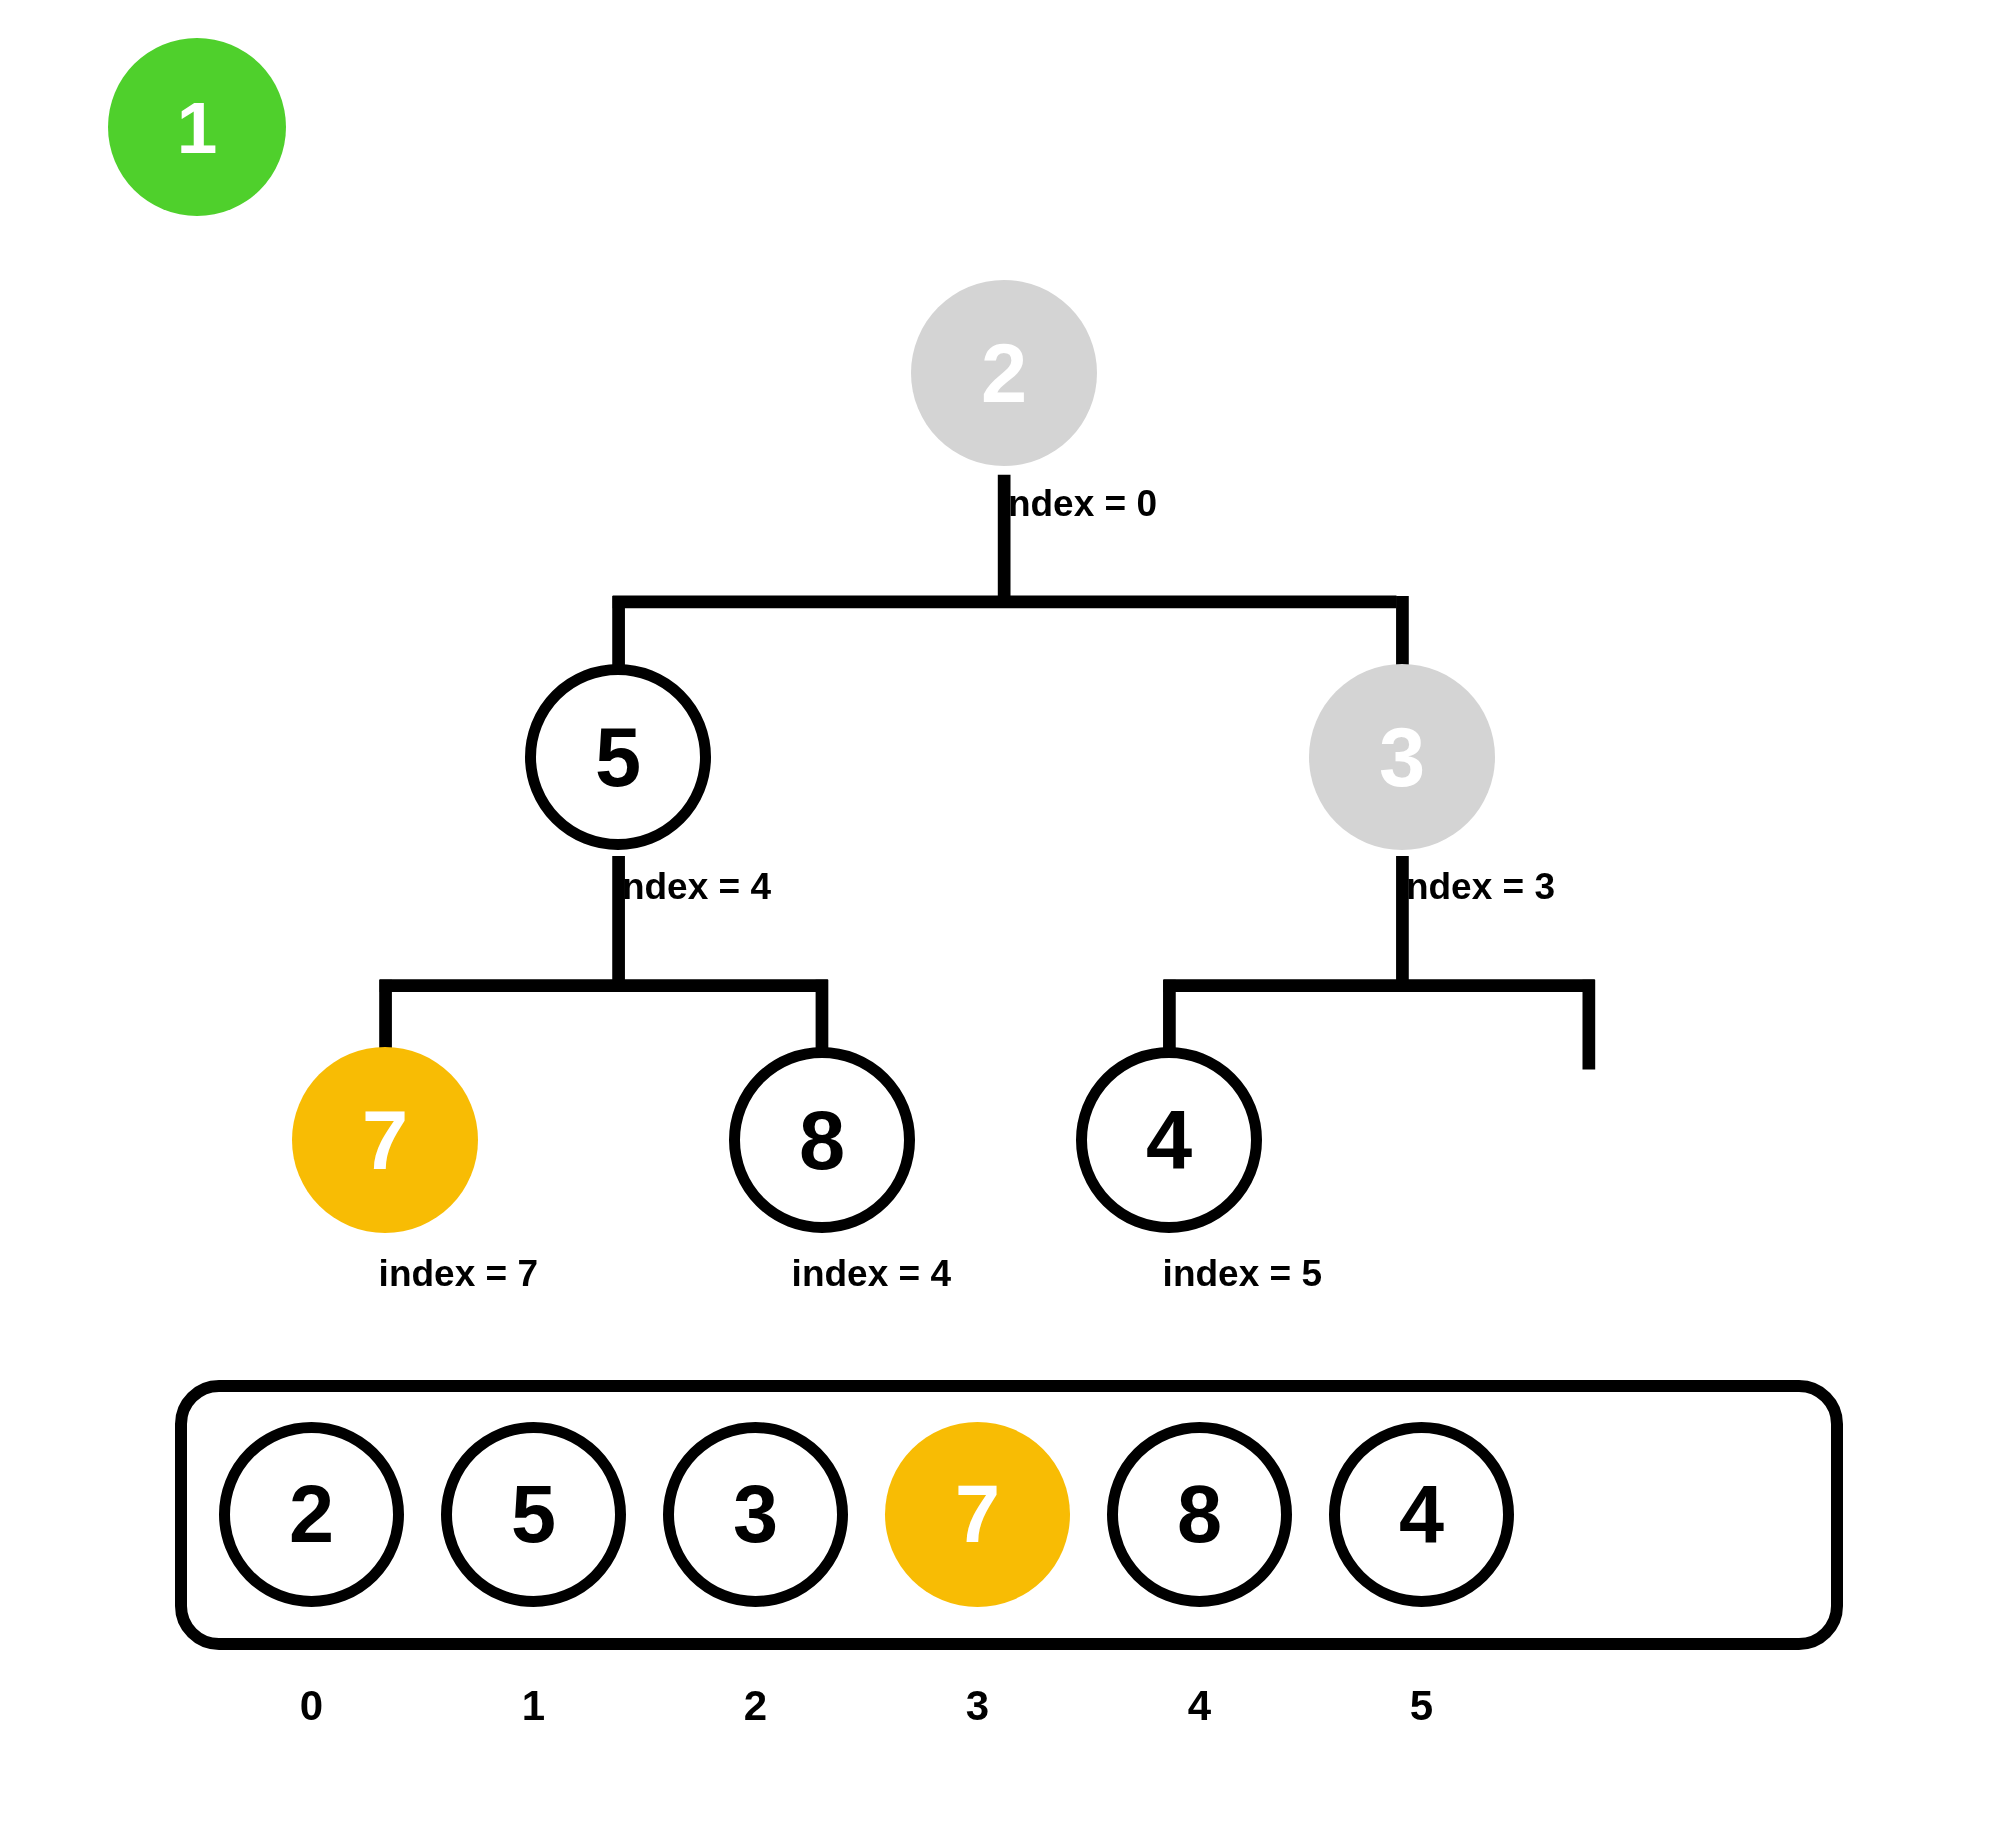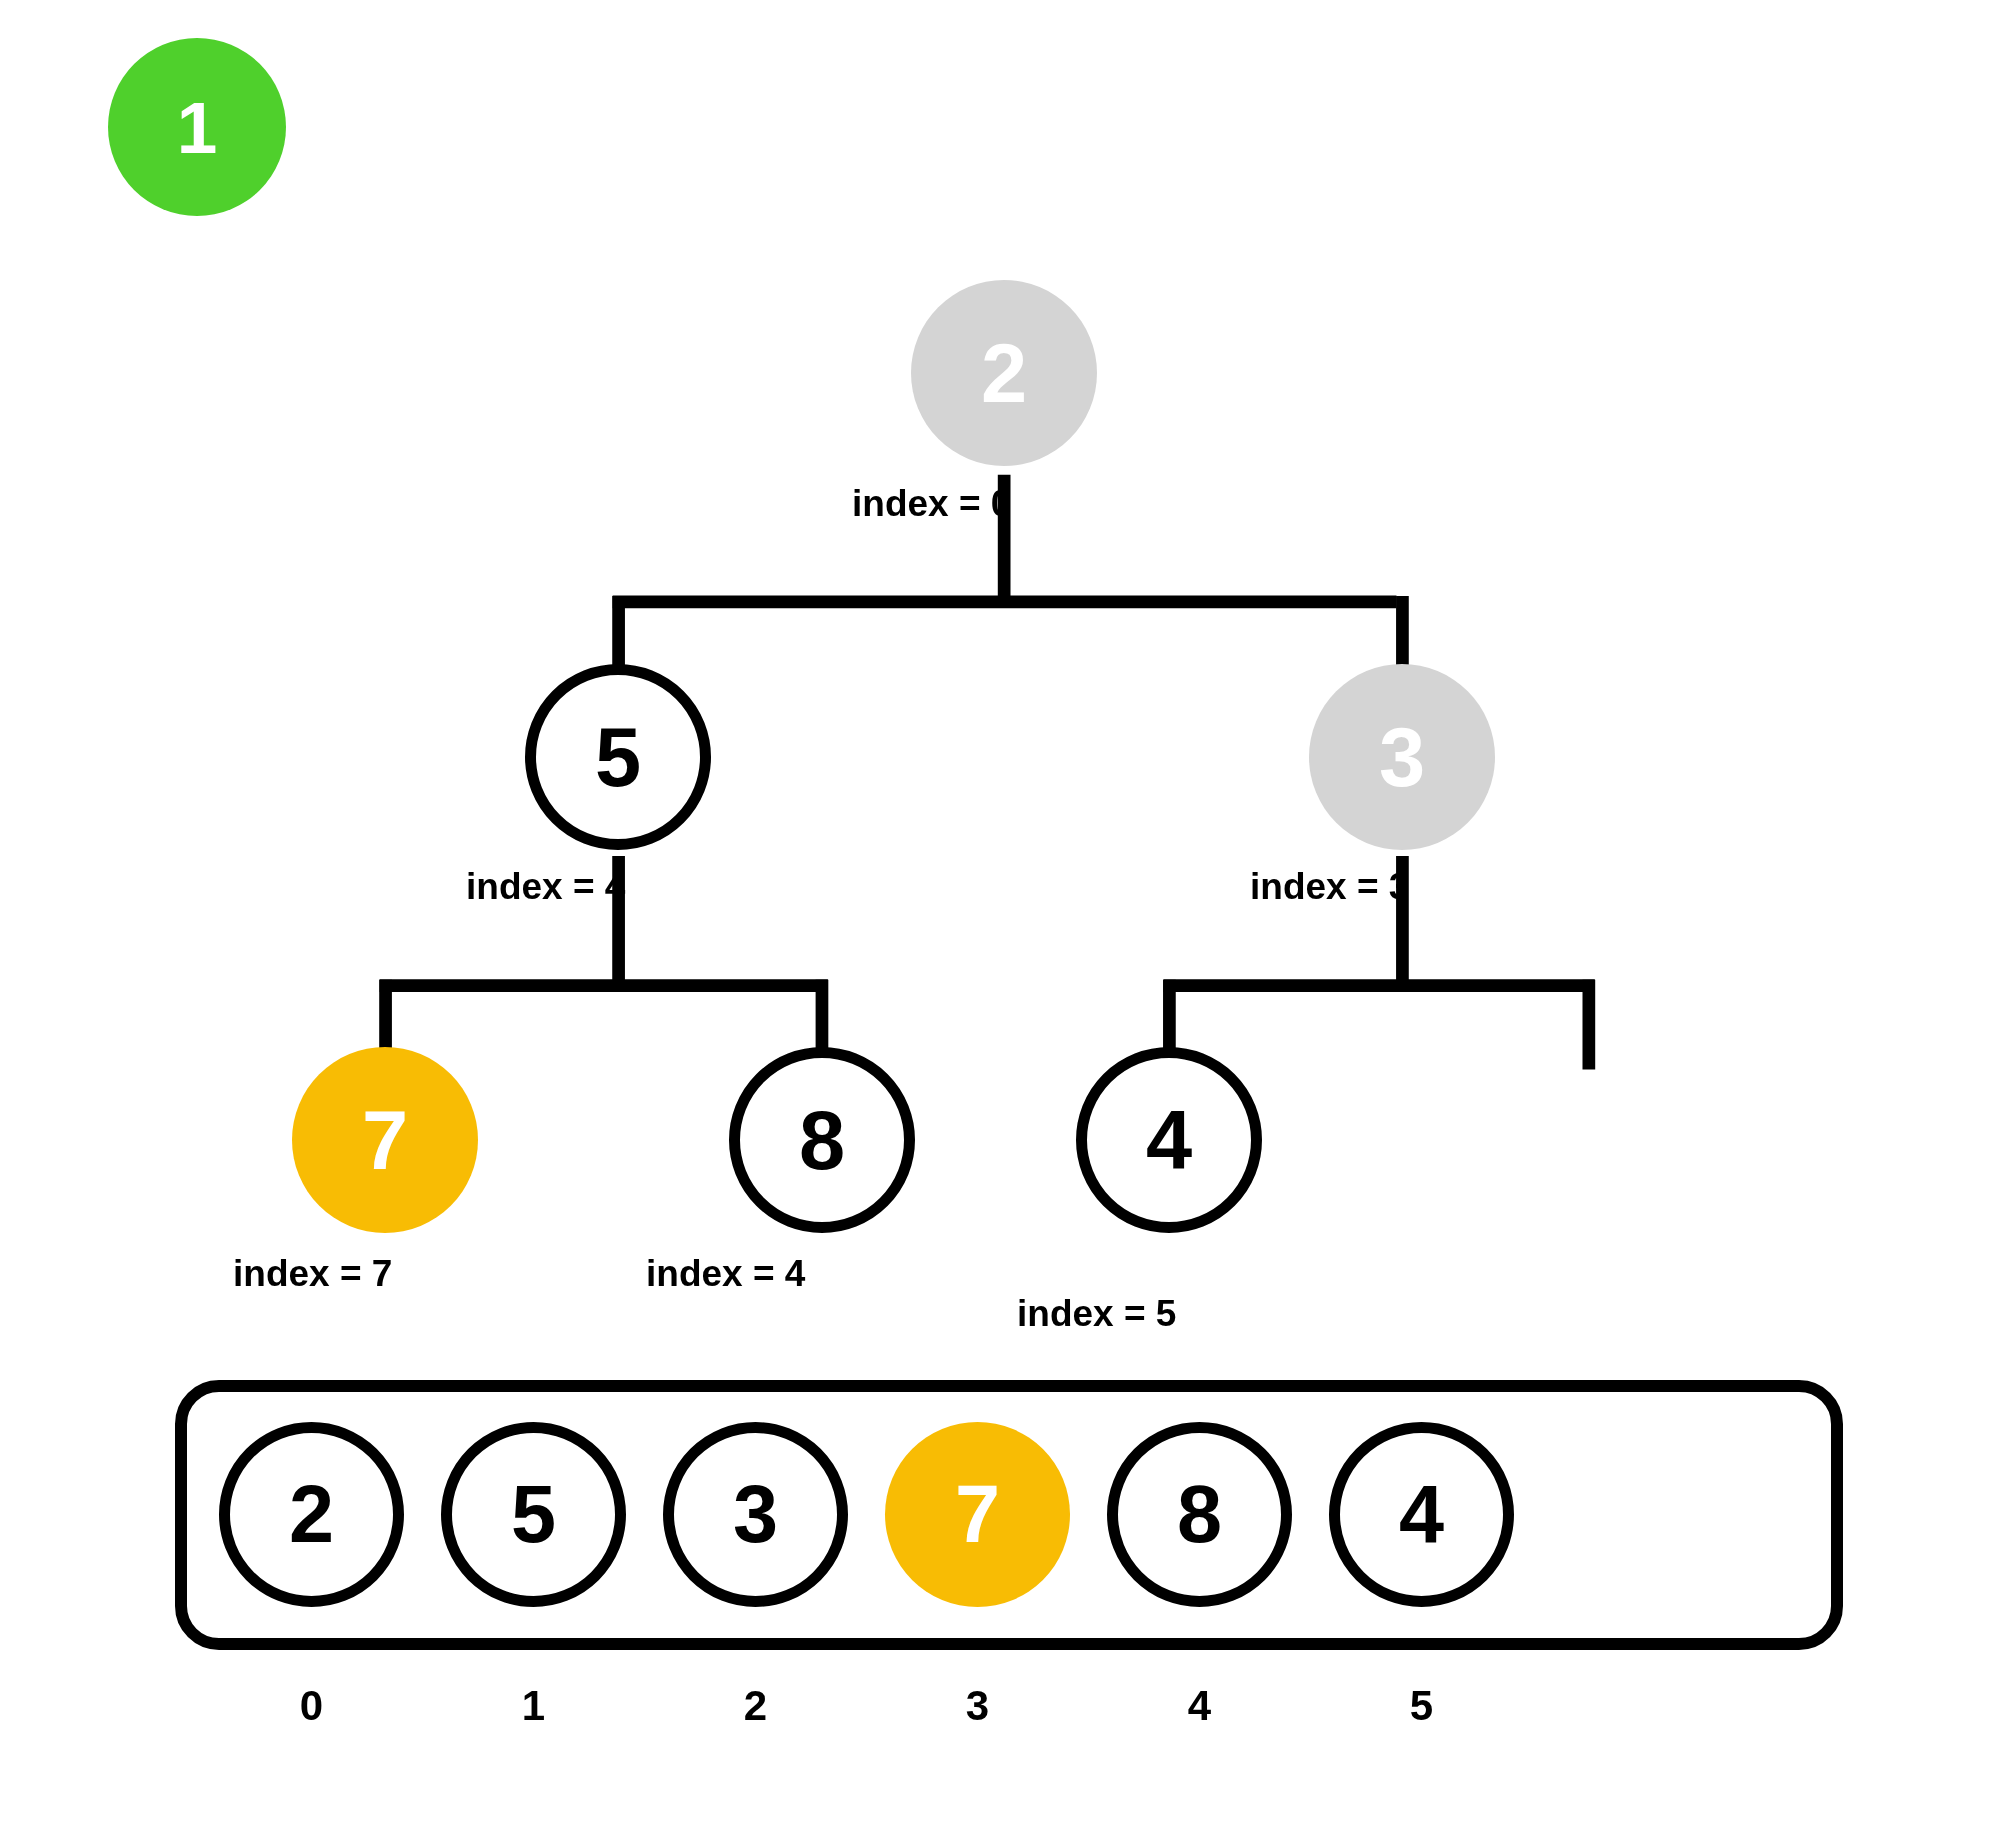--- a/index.html
+++ b/index.html
@@ -79,21 +79,21 @@
     border: none;
     color: #ffffff;
   }
 
   .idx-label {
     position: absolute;
     font-size: 37px;
     font-weight: 700;
     color: #000000;
     white-space: nowrap;
-    text-align: left;
+    text-align: right;
     font-family: "Liberation Sans", sans-serif;
   }
 
   
   #array-box {
     position: absolute;
     left: 175px;
     top: 1380px;
     width: 1668px;
     height: 270px;
@@ -193,21 +193,21 @@
   <div class="idx-label" style="left:233px; top:1253px; width:305px;">index = 7</div>
 
   <div class="tnode plain" style="left:729px; top:1047px;">
     <span>8</span>
   </div>
   <div class="idx-label" style="left:646px; top:1253px; width:305px;">index = 4</div>
 
   <div class="tnode plain" style="left:1076px; top:1047px;">
     <span>4</span>
   </div>
-  <div class="idx-label" style="left:1017px; top:1253px; width:305px;margin-top:40px;">index = 5</div>
+  <div class="idx-label" style="left:1017px; top:1253px; width:305px;">index = 5</div>
 
   <div id="array-box"></div>
 
   <div class="acell plain" style="left:219px;">
     <span>2</span>
   </div>
   <div class="acell plain" style="left:441px;">
     <span>5</span>
   </div>
   <div class="acell plain" style="left:663px;">

